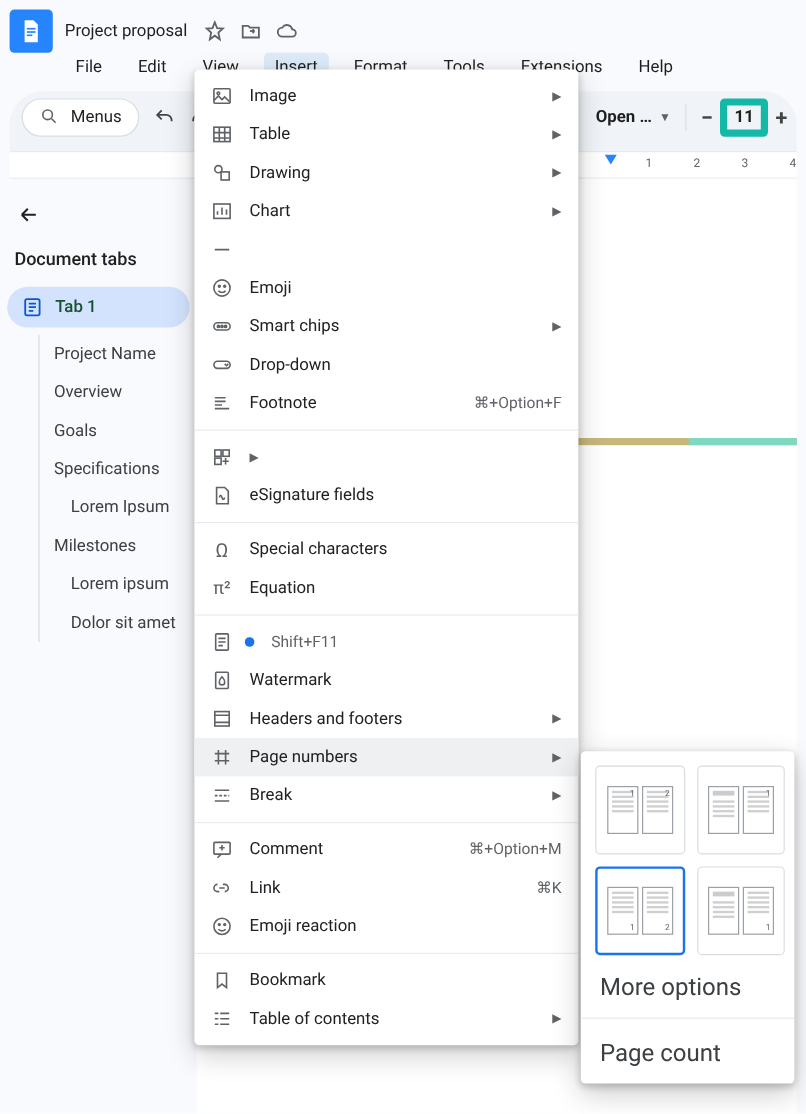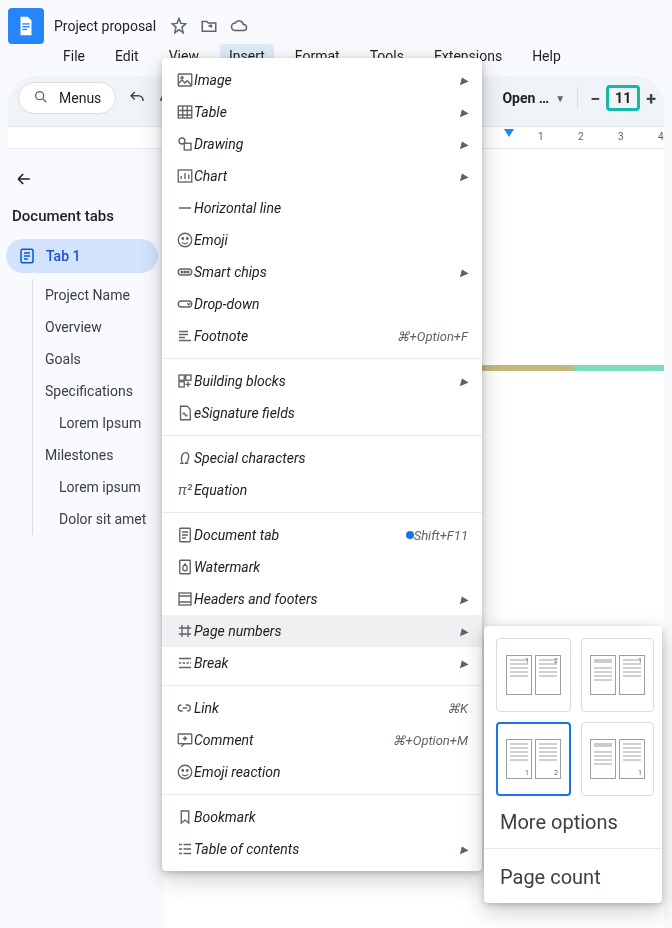--- a/index.html
+++ b/index.html
@@ -12,45 +12,45 @@
   .title-text { font-size: 14px; color:#1f1f1f; letter-spacing:0; }
   .title-icons { display:flex; gap:12px; margin-left:4px; color:#5f6368; }
 
   .menubar { display: flex; padding-left: 54px; gap: 12px; margin-top:-2px; }
   .menubar .menu-item { padding: 4px 9px; font-size:14px; color:#1f1f1f; border-radius:4px; cursor:default; }
   .menubar .menu-item.active { background:#ddebf8; }
 
   
   .toolbar { margin-top:8px; display:flex; align-items:center; gap:12px; padding:6px 8px 12px 10px; border-bottom:1px solid #e1e3e6; background:#f0f4f9; border-radius: 28px 28px 0 0; margin:8px 8px 0 8px; }
   .toolbar .menus-btn { display:flex; align-items:center; gap:8px; padding:6px 14px; border:1px solid #dadce0; border-radius:18px; background:#fff; }
-  .zoom-box { border:3px solid #14b8a6; border-radius:4px; padding:2px 6px; min-width:24px; text-align:center; font-size:14px;}
+  .zoom-box { border:6px solid #14b8a6; border-radius:4px; padding:2px 6px; min-width:24px; text-align:center; font-size:14px;}
   .tool-icon { width:18px; height:18px; color:#444; display:inline-flex; }
   .open-pill { display:flex; align-items:center; gap:6px; margin-left:auto;font-weight:bold; }
 
   
   .ruler { height:22px; background:#fff; border-bottom:1px solid #e8eaed; position:relative; overflow:hidden; font-size:10px; color:#5f6368; margin: 0 8px; }
   .ruler .num { position:absolute; top:4px; font-size:10px; }
   .ruler .indent { position:absolute; top:2px; width:0;height:0;border-left:5px solid transparent;border-right:5px solid transparent;border-top:8px solid #2684fc; left:496px;}
 
   .content { display:flex; }
   .sidebar { width:164px; padding:10px 6px; }
   .back-arrow { padding:10px 8px; }
   .sidebar h4 { font-size:15px; font-weight:500; color:#1f1f1f; padding:8px 6px 14px 6px; }
-  .tab-active { display:flex; align-items:center; gap:10px; background:#d3e3fd; color:#1d4ed8; border-radius:18px; padding:8px 12px; margin-bottom:6px; font-weight:500;}
+  .tab-active { display:flex; align-items:center; gap:10px; background:#d3e3fd; color:#14532d; border-radius:18px; padding:8px 12px; margin-bottom:6px; font-weight:500;}
   .outline { margin-left:26px; border-left:1px solid #dadce0; display:flex; flex-direction:column; }
   .outline div { padding:8px 6px 8px 12px; font-size:14px; color:#3c4043; }
   .outline .sub { padding-left:26px; }
 
   .page-surface { flex:1; background:#fff; margin:0 8px 0 0; min-height:800px; position:relative; }
   .page-stripe1 { position:absolute; top:216px; left:0; right:0; height:6px; background:#c6b77b; }
   .page-stripe2 { position:absolute; top:216px; right:0; width:90px; height:6px; background:#7fd9c0; }
 
   
   .menu-panel { position:absolute; top:58px; left:162px; width:320px; background:#fff; border-radius:4px; box-shadow:0 2px 6px rgba(0,0,0,.2),0 8px 24px rgba(0,0,0,.2); padding:6px 0; z-index:20; }
-  .menu-panel .row { display:flex; align-items:center; height:32px; padding:0 14px; font-size:14px; color:#202124; position:relative;font-style:italic; }
+  .menu-panel .row { display:flex; align-items:center; height:32px; padding:0 14px; gap:14px; font-size:14px; color:#202124; position:relative; }
   .menu-panel .row.hover { background:#eef0f2; }
   .menu-panel .row .label { flex:1; }
   .menu-panel .row .shortcut { color:#5f6368; font-size:13px; }
   .menu-panel hr { border:none; border-top:1px solid #e8eaed; margin:6px 0; }
   .menu-panel .sub-caret { color:#5f6368; font-size:10px; }
   .menu-icon { width:18px; height:18px; display:inline-flex; align-items:center; justify-content:center; color:#5f6368; }
   .dot-blue { width:8px;height:8px;border-radius:50%;background:#1a73e8; margin-left:-4px;}
 
   
   .submenu { position:absolute; top:626px; left:484px; width:178px; background:#fff; border-radius:4px; box-shadow:0 2px 6px rgba(0,0,0,.2),0 8px 24px rgba(0,0,0,.2); padding:12px; z-index:30; }
@@ -225,21 +225,20 @@
       </span>
       <span class="label">Chart</span>
       <span class="sub-caret">▶</span>
     </div>
   <div class="row">
       <span class="menu-icon">
         <svg viewBox="0 0 24 24" width="18" height="18">
           <line x1="4" y1="12" x2="20" y2="12" stroke="#5f6368" stroke-width="2"></line>
         </svg>
       </span>
-      <span class="label">Horizontal line</span>
     </div>
   <div class="row">
       <span class="menu-icon">
         <svg viewBox="0 0 24 24" width="18" height="18" fill="none" stroke="#5f6368" stroke-width="1.8">
           <circle cx="12" cy="12" r="9"></circle>
           <circle cx="9" cy="10" r="1" fill="#5f6368"></circle>
           <circle cx="15" cy="10" r="1" fill="#5f6368"></circle>
           <path d="M8 15c1 1.5 2.5 2 4 2s3-.5 4-2"></path>
         </svg>
       </span>
@@ -278,21 +277,20 @@
   <hr>
   <div class="row">
       <span class="menu-icon">
         <svg viewBox="0 0 24 24" width="18" height="18" fill="none" stroke="#5f6368" stroke-width="1.8">
           <rect x="4" y="4" width="7" height="7"></rect>
           <rect x="13" y="4" width="7" height="7"></rect>
           <rect x="4" y="13" width="7" height="7"></rect>
           <path d="M16 13v7m-3.5-3.5h7"></path>
         </svg>
       </span>
-      <span class="label">Building blocks</span>
       <span class="sub-caret">▶</span>
     </div>
   <div class="row">
       <span class="menu-icon">
         <svg viewBox="0 0 24 24" width="18" height="18" fill="none" stroke="#5f6368" stroke-width="1.8">
           <path d="M6 3h9l4 4v14H6z"></path>
           <path d="M9 14c1-3 2-3 3 0s2 3 3 0"></path>
         </svg>
       </span>
       <span class="label">eSignature fields</span>
@@ -307,21 +305,20 @@
       <span class="label">Equation</span>
     </div>
   <hr>
   <div class="row">
       <span class="menu-icon">
         <svg viewBox="0 0 24 24" width="18" height="18" fill="none" stroke="#5f6368" stroke-width="1.8">
           <rect x="5" y="3" width="14" height="18" rx="1"></rect>
           <path d="M8 8h8M8 12h8M8 16h5"></path>
         </svg>
       </span>
-      <span class="label">Document tab</span>
       <span class="dot-blue"></span>
       <span class="shortcut">Shift+F11</span>
     </div>
   <div class="row">
       <span class="menu-icon">
         <svg viewBox="0 0 24 24" width="18" height="18" fill="none" stroke="#5f6368" stroke-width="1.8">
           <rect x="5" y="3" width="14" height="18" rx="1"></rect>
           <path d="M12 8c-2 2-3 4-3 6a3 3 0 006 0c0-2-1-4-3-6z"></path>
         </svg>
       </span>
@@ -353,35 +350,35 @@
           <path d="M4 12h16" stroke-dasharray="3 2"></path>
         </svg>
       </span>
       <span class="label">Break</span>
       <span class="sub-caret">▶</span>
     </div>
   <hr>
   <div class="row">
       <span class="menu-icon">
         <svg viewBox="0 0 24 24" width="18" height="18" fill="none" stroke="#5f6368" stroke-width="1.8">
+          <rect x="3" y="4" width="18" height="13" rx="1"></rect>
+          <path d="M7 21l4-4M9 10h6m-3-3v6"></path>
+        </svg>
+      </span>
+      <span class="label">Comment</span>
+      <span class="shortcut">⌘+Option+M</span>
+    </div>
+  <div class="row">
+      <span class="menu-icon">
+        <svg viewBox="0 0 24 24" width="18" height="18" fill="none" stroke="#5f6368" stroke-width="1.8">
           <path d="M9 12h6M7 8a4 4 0 000 8h2m6 0a4 4 0 000-8h-2"></path>
         </svg>
       </span>
       <span class="label">Link</span>
       <span class="shortcut">⌘K</span>
-    </div>
-  <div class="row">
-      <span class="menu-icon">
-        <svg viewBox="0 0 24 24" width="18" height="18" fill="none" stroke="#5f6368" stroke-width="1.8">
-          <rect x="3" y="4" width="18" height="13" rx="1"></rect>
-          <path d="M7 21l4-4M9 10h6m-3-3v6"></path>
-        </svg>
-      </span>
-      <span class="label">Comment</span>
-      <span class="shortcut">⌘+Option+M</span>
     </div>
   <div class="row">
       <span class="menu-icon">
         <svg viewBox="0 0 24 24" width="18" height="18" fill="none" stroke="#5f6368" stroke-width="1.8">
           <circle cx="12" cy="12" r="9"></circle>
           <circle cx="9" cy="10" r="1" fill="#5f6368"></circle>
           <circle cx="15" cy="10" r="1" fill="#5f6368"></circle>
           <path d="M8 15c1 1.5 2.5 2 4 2s3-.5 4-2"></path>
         </svg>
       </span>

